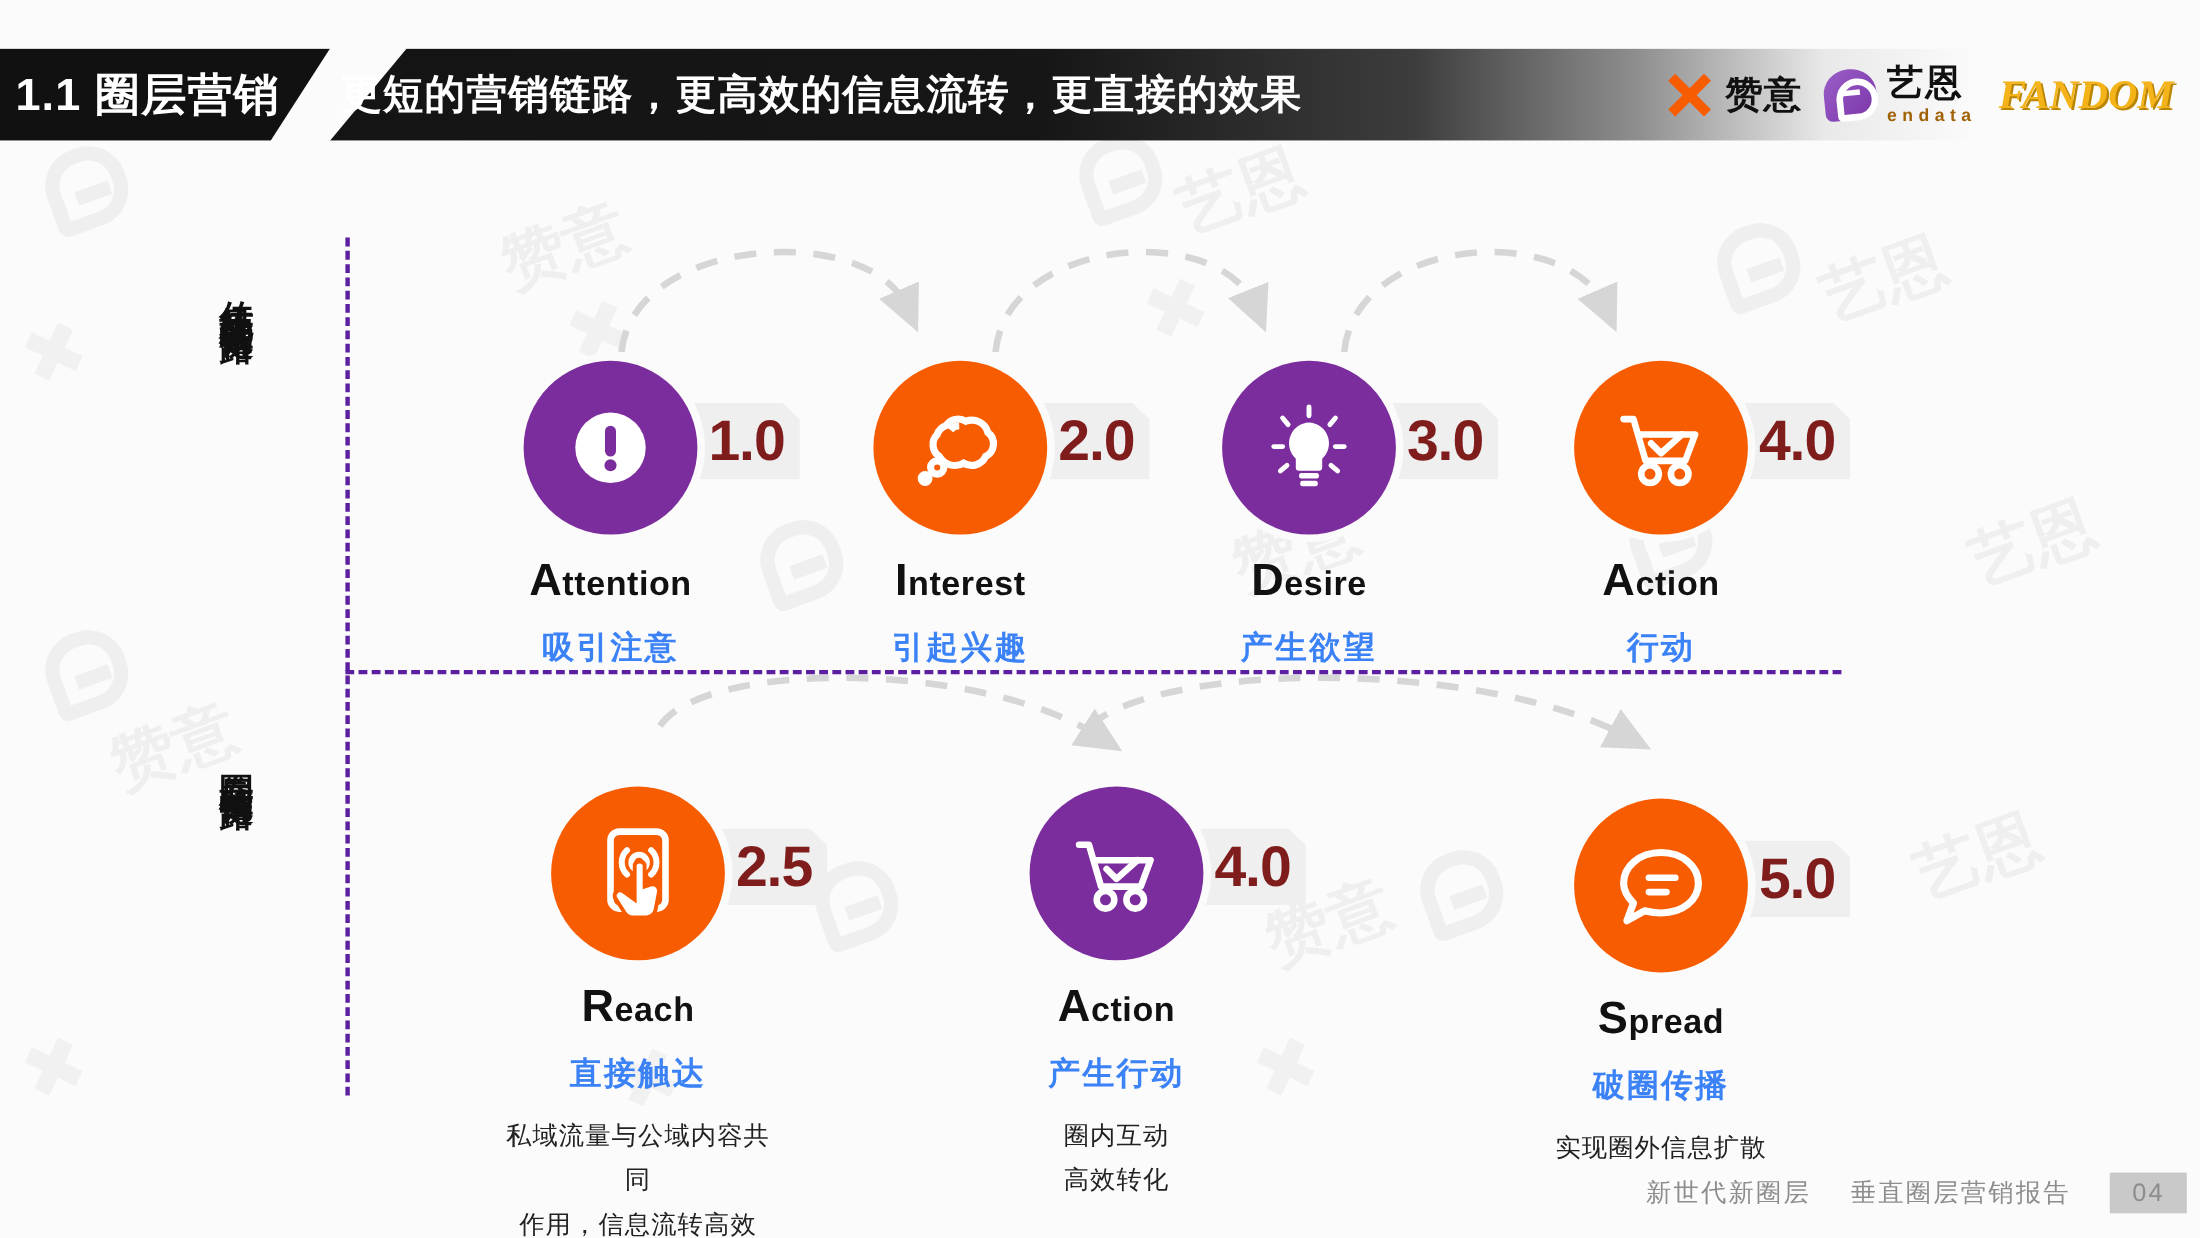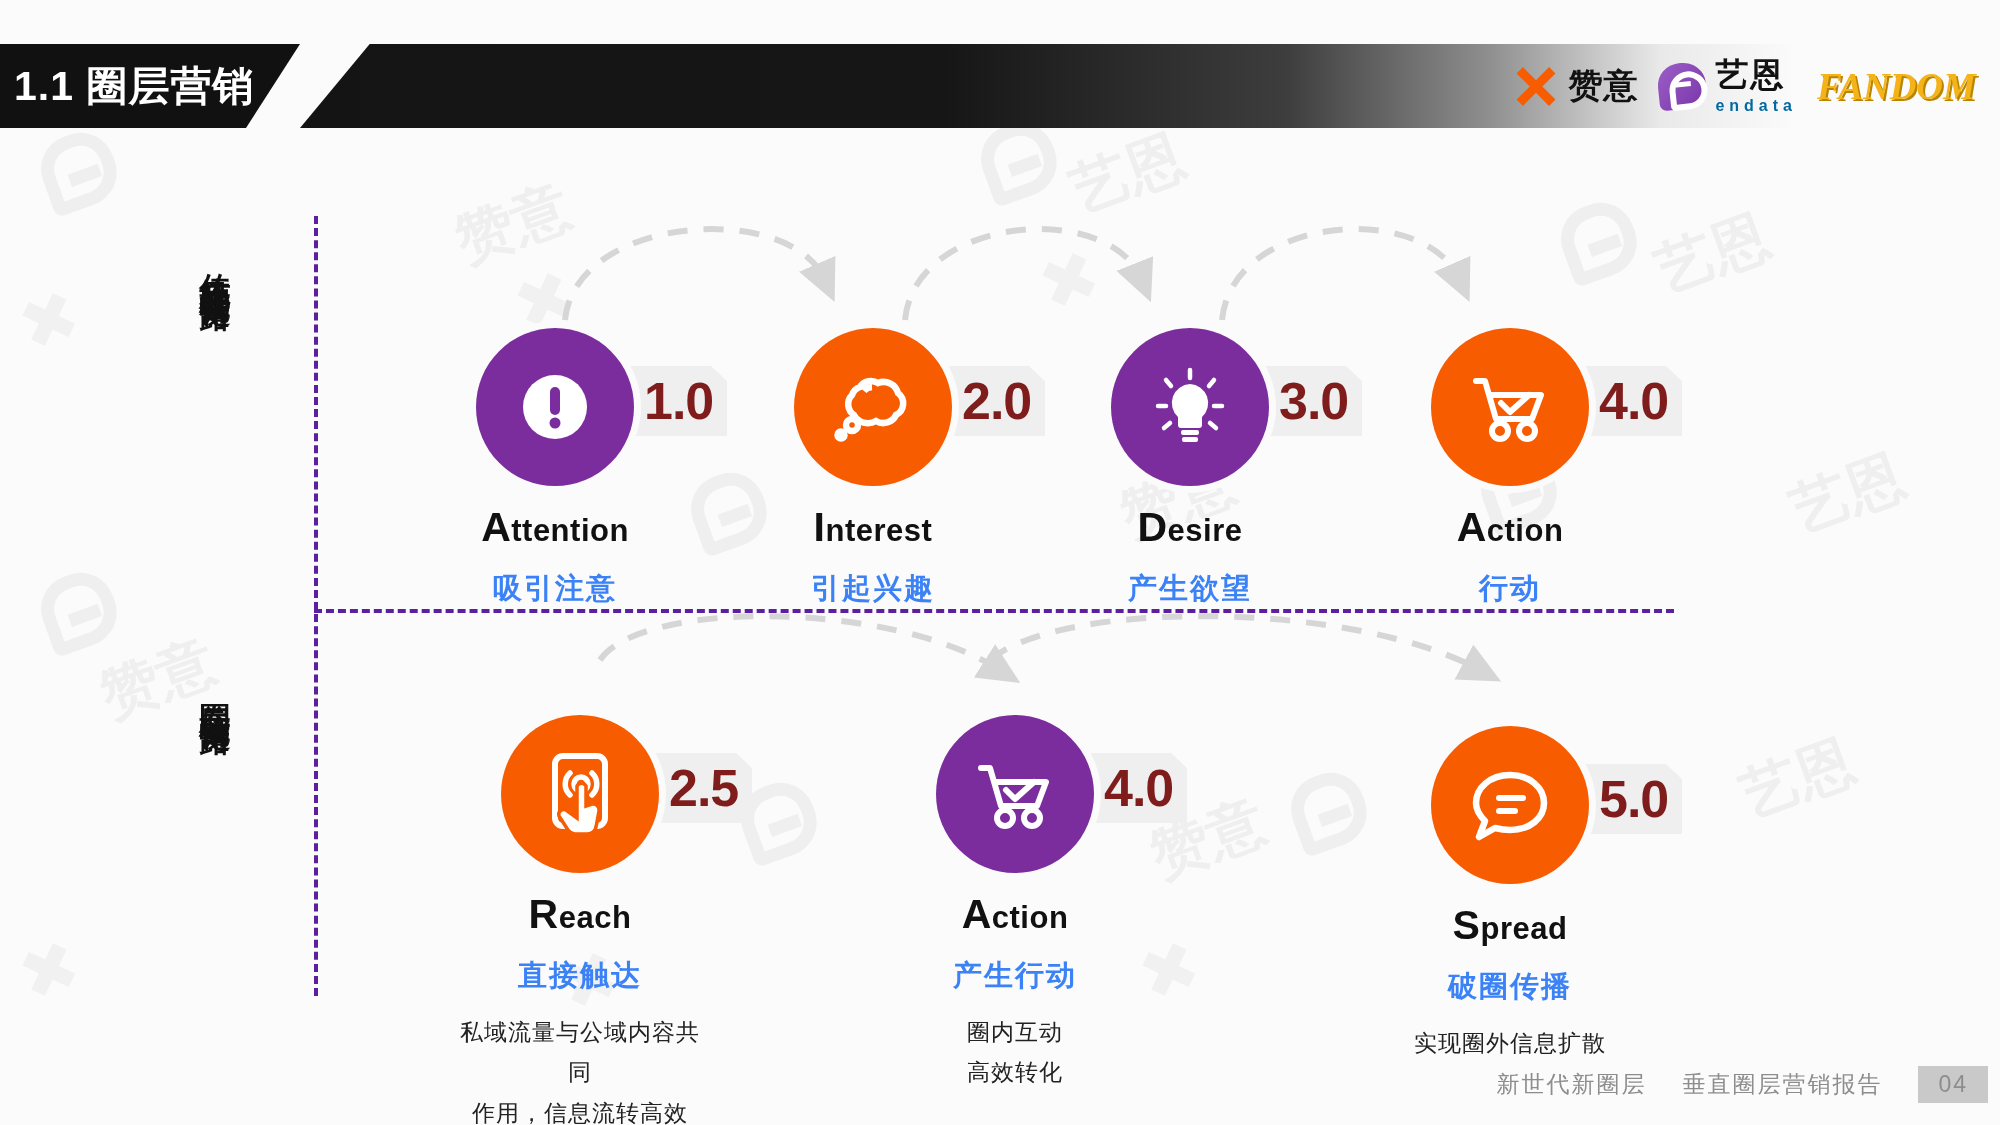--- a/index.html
+++ b/index.html
@@ -53,21 +53,21 @@
   .zy-name { font-size: 34px; font-weight: 700; color: #111; letter-spacing: 1px; }
   .ed-mark { width: 48px; height: 46px; border-radius: 48% 48% 48% 14%;
              background: linear-gradient(135deg,#9b5fc8,#7a34a8); position: relative;
              transform: rotate(-6deg); }
   .ed-mark:before { content:""; position:absolute; left:11px; top:9px; width:26px; height:26px;
              border: 6px solid #fff; border-radius: 50% 50% 50% 12%; }
   .ed-mark:after { content:""; position:absolute; left:16px; top:19px; width:17px; height:5px;
              background:#fff; }
   .ed-text { line-height: 1; }
   .ed-cn { font-size: 33px; font-weight: 700; color: #111; letter-spacing: 2px; }
-  .ed-en { font-size: 16px; font-weight: 700; color: #0369a1; letter-spacing: 5px; margin-top: 7px; text-align: right; }
+  .ed-en { font-size: 16px; font-weight: 700; color: #a16207; letter-spacing: 5px; margin-top: 7px; text-align: right; }
   .fandom { font-size: 37px; font-weight: 800; font-style: italic; color: #F5B31A;
             letter-spacing: 0px; text-shadow: 2px 2px 0 #b98400; font-family: "Liberation Serif", serif; }
 
   
   .vlabel {
     position: absolute; z-index: 4;
     writing-mode: vertical-rl; text-orientation: upright;
     font-size: 31px; font-weight: 700; color: #111; letter-spacing: 4px; line-height: 1.05;
   }
   .vlabel-top { left: 198px; top: 248px; }
@@ -140,20 +140,21 @@
     <div class="wm wm-txt" style="left:1740px; top:740px; transform:rotate(-20deg);">艺恩</div>
     <div class="wm wm-x" style="left:20px;  top:930px; transform:rotate(-20deg);">✖</div>
     <div class="wm wm-x" style="left:560px; top:940px; transform:rotate(-20deg);">✖</div>
     <div class="wm wm-x" style="left:1140px;top:930px; transform:rotate(-20deg);">✖</div>
   </div>
 
   <div class="header">
     <div class="hdr-right"></div>
     <div class="hdr-left">1.1 圈层营销</div>
   </div>
+  <div class="hdr-sub">更短的营销链路，更高效的信息流转，更直接的效果</div>
 
   <div class="logos">
     <div class="logo-block">
       <span class="zy-x">
           <i></i>
           <i></i>
         </span>
       <span class="zy-name">赞意</span>
     </div>
     <div class="logo-block">

